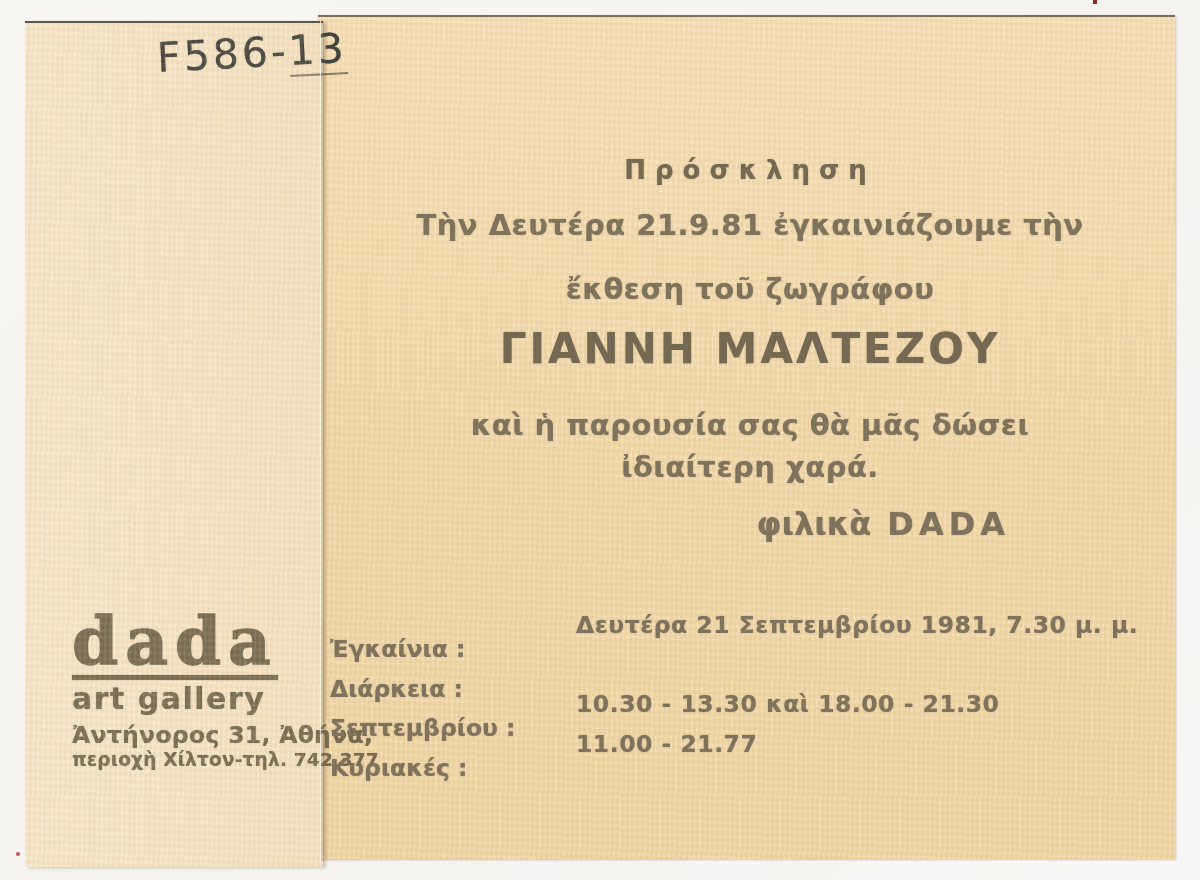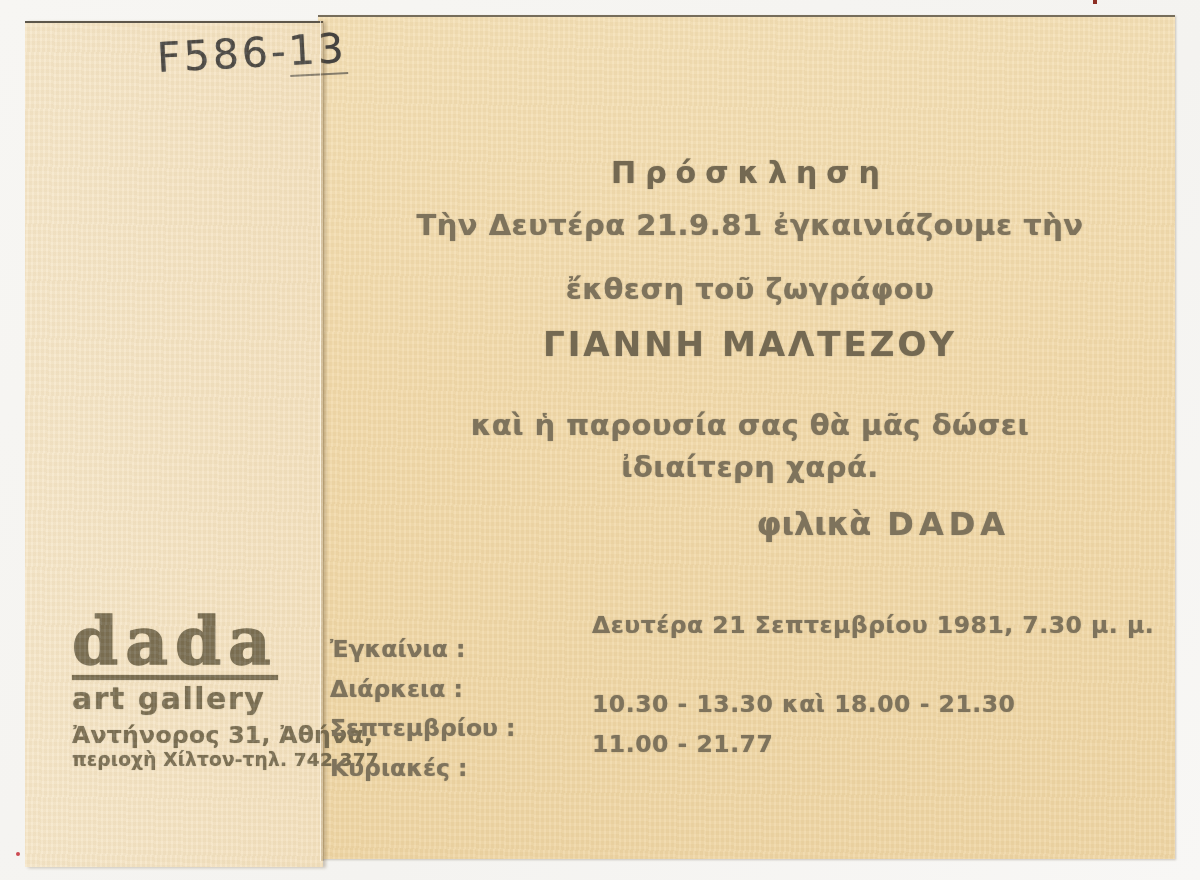--- a/index.html
+++ b/index.html
@@ -42,38 +42,38 @@
   .ink {
     color: var(--ink, #7e735c);
     font-weight: bold;
     text-shadow: 0 0 1.2px rgba(126,115,92,0.75);
   }
   .centerline {
     position: absolute; left: 330px; width: 840px; text-align: center;
     white-space: nowrap;
   }
 
-  .title      { top: 155px; font-size: 30px; letter-spacing: 9px; color: var(--ink_dark, #746952); }
+  .title      { top: 155px; font-size: 26px; letter-spacing: 9px; color: var(--ink_dark, #746952); }
   .body-l1    { top: 208px; font-size: 29px; letter-spacing: 0.5px; }
   .body-l2    { top: 272px; font-size: 29px; letter-spacing: 0.5px; }
-  .artist     { top: 324px; font-size: 34px; letter-spacing: 3px; color: var(--ink_dark, #746952); }
+  .artist     { top: 324px; font-size: 42px; letter-spacing: 3px; color: var(--ink_dark, #746952); }
   .body-l3    { top: 408px; font-size: 29px; letter-spacing: 0.5px; }
   .body-l4    { top: 450px; font-size: 29px; letter-spacing: 0.5px; }
 
   .signature {
     position: absolute; top: 505px; right: 190px;
     font-size: 32px; white-space: nowrap;
   }
   .signature .sig-name { letter-spacing: 5px; margin-left: 16px; }
 
   
   .details { position: absolute; left: 330px; top: 611px; font-size: 23.5px; }
   .drow { display: flex; align-items: flex-start; height: 39.5px; line-height: 29px; white-space: nowrap; }
   .dlabel { width: 246px; text-align: left; margin-top: 24px; }
-  .dvalue { margin-left: 16px; letter-spacing: 0.5px; }
+  .dvalue { letter-spacing: 0.5px; }
 
   
   .handwriting {
     position: absolute; left: 132px; top: 6px;
     font-size: 41px; letter-spacing: 3px; white-space: nowrap;
     color: var(--pencil, #454340);
     transform: rotate(-3deg);
     text-shadow: 0 0 1px rgba(60,58,55,0.55);
   }
   .handwriting .hw-suffix { border-bottom: 2px solid rgba(60,58,55,0.6); }

